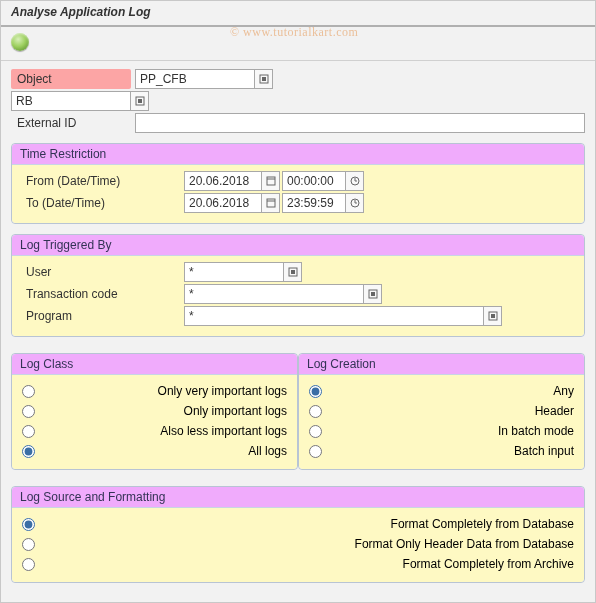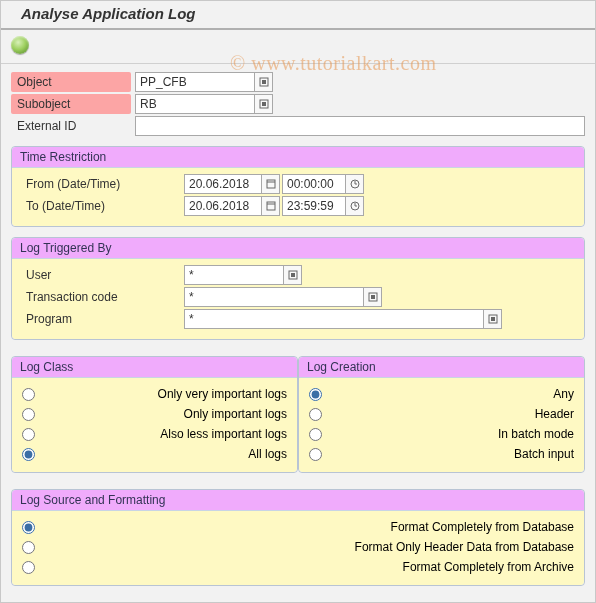--- a/index.html
+++ b/index.html
@@ -14,22 +14,22 @@
   }
   .main {
     background: #f2f2f2;
     padding: 0;
     border: 1px solid #c8c8c8;
     height: 100%;
   }
   .title-bar {
     background: #f2f2f2;
     border-bottom: 2px solid #b0b0b0;
-    padding: 4px 10px 6px 20px;
-    font-size: 15px;
+    padding: 4px 10px 6px 10px;
+    font-size: 12px;
     font-weight: bold;
     font-style: italic;
     color: #333;
   }
   .toolbar {
     padding: 6px 10px;
     border-bottom: 1px solid #d0d0d0;
   }
   .exec-icon {
     width: 18px;
@@ -126,24 +126,24 @@
     padding: 3px 2px;
     gap: 6px;
     justify-content: space-between;
   }
   .radio-row input[type=radio]{
     width:13px;height:13px;
     accent-color:#3a6ea5;
   }
   .watermark {
     position: absolute;
-    top: 52px;
+    top: 25px;
     left: 230px;
     color: rgba(230,150,80,0.55);
-    font-size: 20px;
+    font-size: 12px;
     font-family: Georgia, serif;
     pointer-events: none;
     letter-spacing: 0.5px;
   }
 </style>
 </head>
 <body>
 
 <div class="main">
 
@@ -161,21 +161,20 @@
       <div class="field-label">Object</div>
       <input class="txt-input" style="width: 120px;" value="PP_CFB">
       <button class="f4-btn">
         <svg viewBox="0 0 10 10">
             <rect x="1" y="1" width="8" height="8" fill="none" stroke="#666" stroke-width="1"></rect>
             <rect x="3" y="3" width="4" height="4" fill="#666"></rect>
           </svg>
       </button>
     </div>
     <div class="field-row">
-      <div class="field-label">Subobject</div>
       <input class="txt-input" style="width: 120px;" value="RB">
       <button class="f4-btn">
         <svg viewBox="0 0 10 10">
             <rect x="1" y="1" width="8" height="8" fill="none" stroke="#666" stroke-width="1"></rect>
             <rect x="3" y="3" width="4" height="4" fill="#666"></rect>
           </svg>
       </button>
     </div>
     <div class="field-row">
       <div class="field-label plain">External ID</div>

